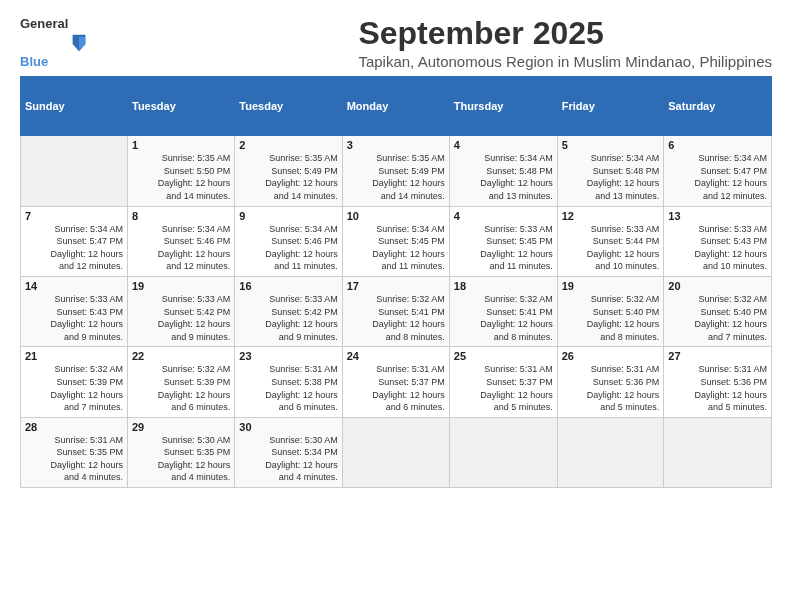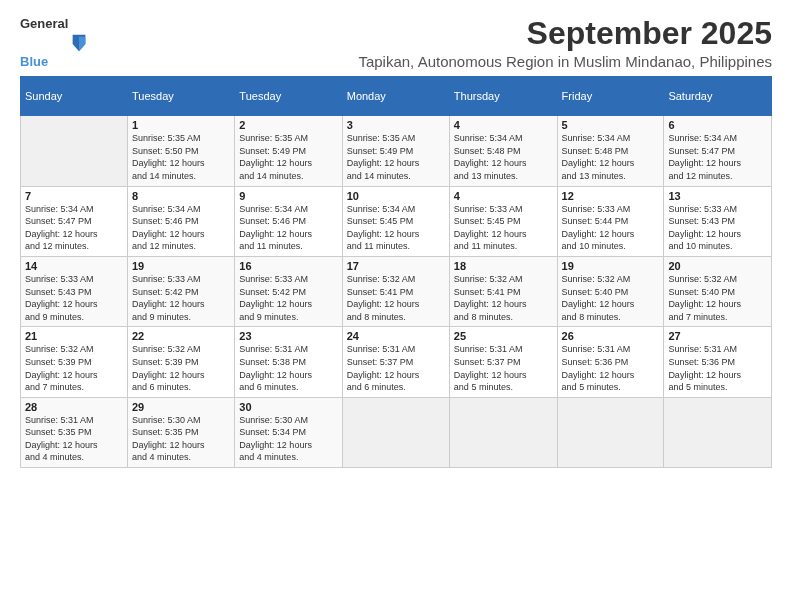--- a/index.html
+++ b/index.html
@@ -36,21 +36,20 @@
       height: 20px;
       margin-left: 2px;
       margin-right: 0;
     }
     .logo-wrapper {
       display: flex;
       flex-direction: row;
       align-items: center;
     }
     .title-section {
-      text-align: right;
       margin-left: 12px;
     }
     .month-title {
       font-size: 32px;
       font-weight: bold;
       color: #333;
       line-height: 1.1;
     }
     .subtitle {
       font-size: 15px;
@@ -61,23 +60,23 @@
       width: 100%;
       border-collapse: collapse;
       margin-top: 6px;
       font-size: 9.5px;
     }
     .calendar thead tr {
       background: #2e6cb5;
       color: white;
     }
     .calendar thead th {
-      padding: 13px 4px;
+      padding: 23px 4px;
       font-size: 11px;
-      font-weight: normal;
+      font-weight: bold;
       border: 1px solid #2e6cb5;
       text-align: left;
     }
     .calendar tbody tr {
       vertical-align: top;
     }
     .calendar tbody td {
       border: 1px solid #ccc;
       padding: 3px 4px;
       vertical-align: top;
@@ -94,20 +93,21 @@
       font-weight: bold;
       font-size: 11px;
       color: #222;
       display: block;
       margin-bottom: 1px;
     }
     .day-info {
       color: #333;
       font-size: 9px;
       line-height: 1.4;
+      text-align: right;
     }
     .empty-cell {
       background: #f0f0f0;
     }
   </style>
 </head>
 <body>
 
 <div class="page">
   <div class="header">

